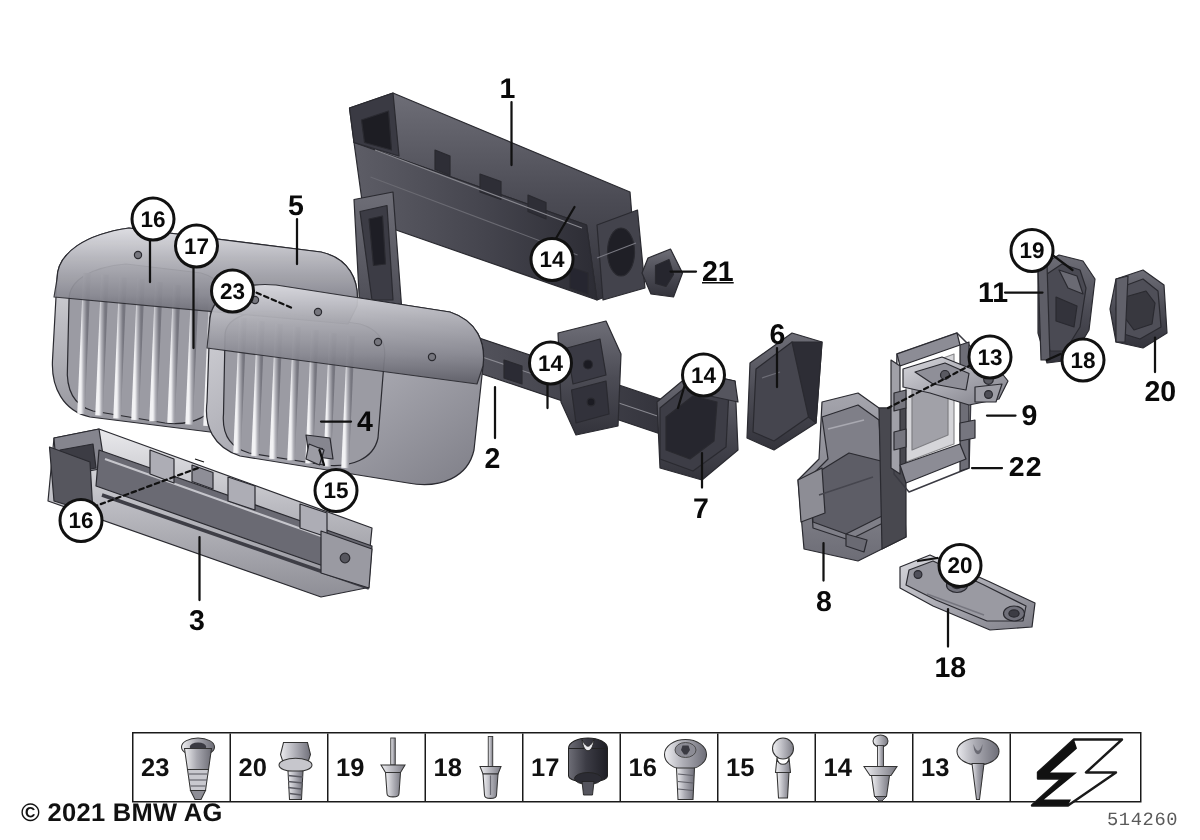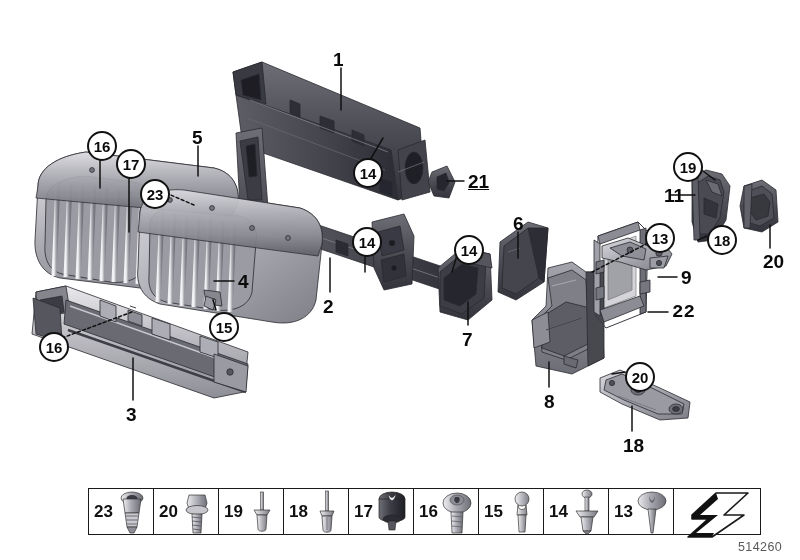--- a/index.html
+++ b/index.html
@@ -23,21 +23,21 @@
             padding-left:5px;}
   .leg-cell:last-child{border-right:none;}
   .leg-num{font-weight:bold;font-size:17px;color:#111;margin-right:2px;
            z-index:3;}
   .leg-art{position:relative;width:34px;height:45px;}
   .leg-art svg{position:absolute;left:0;top:0;}
 
   #copyright{position:absolute;left:14px;top:532px;font-size:17px;
              font-weight:bold;letter-spacing:.2px;color:#111;}
   #partno{position:absolute;left:738px;top:540px;font-size:12.5px;
-          color:#5a5a5a;letter-spacing:.4px;}
+          color:#5a5a5a;letter-spacing:.4px;font-family:Liberation Mono, monospace;}
 </style>
 </head>
 <body>
 
 <div id="stage">
 
   <svg class="layer" viewBox="0 0 800 560">
     <defs>
       <linearGradient id="gMetal" x1="0" y1="0" x2="0" y2="1">
         <stop offset="0" stop-color="#e9e9ec"></stop>
@@ -303,21 +303,21 @@
       <div class="num-plain" style="left: 333px; top: 50px;">1</div>
       <div class="num-plain" style="left: 323px; top: 297px;">2</div>
       <div class="num-plain" style="left: 126px; top: 405px;">3</div>
       <div class="num-plain" style="left: 238px; top: 272px;">4</div>
       <div class="num-plain" style="left: 192px; top: 128px;">5</div>
       <div class="num-plain" style="left: 513px; top: 214px;">6</div>
       <div class="num-plain" style="left: 462px; top: 330px;">7</div>
       <div class="num-plain" style="left: 544px; top: 392px;">8</div>
       <div class="num-plain" style="left: 681px; top: 268px;">9</div>
       <div class="num-plain" style="left: 623px; top: 436px;">18</div>
-      <div class="num-plain" style="left: 652px; top: 186px; margin-left: 12px;">11</div>
+      <div class="num-plain" style="left: 652px; top: 186px;">11</div>
       <div class="num-plain" style="left: 763px; top: 252px;">20</div>
       <div class="num-circ" style="left: 645px; top: 223px;">13</div>
       <div class="num-circ" style="left: 353px; top: 158px;">14</div>
       <div class="num-circ" style="left: 352px; top: 227px;">14</div>
       <div class="num-circ" style="left: 454px; top: 235px;">14</div>
       <div class="num-circ" style="left: 209px; top: 312px;">15</div>
       <div class="num-circ" style="left: 87px; top: 131px;">16</div>
       <div class="num-circ" style="left: 39px; top: 332px;">16</div>
       <div class="num-circ" style="left: 116px; top: 149px;">17</div>
       <div class="num-circ" style="left: 707px; top: 225px;">18</div>
@@ -496,14 +496,15 @@
       <div class="leg-cell" style="width: 86px;">
         <span class="leg-art" style="width: 76px; margin-left: 3px;">
           <svg width="72" height="52" viewBox="0 0 72 52">
             <path d="M10,26 L34,4 L66,4 L42,26 L62,26 L30,48 L6,48 L26,30 L10,30 Z" fill="#fff" stroke="#1a1a1a" stroke-width="1.6" stroke-linejoin="round"></path>
             <path d="M30,48 L6,48 L26,30 L10,30 L10,26 L34,4 L36,10 L18,26 L36,26 L14,44 L32,44 Z" fill="#111"></path>
           </svg>
         </span>
       </div>
     </div>
 
+  <div id="copyright">© 2021 BMW AG</div>
   <div id="partno">514260</div>
 </div>
 
 </body></html>

